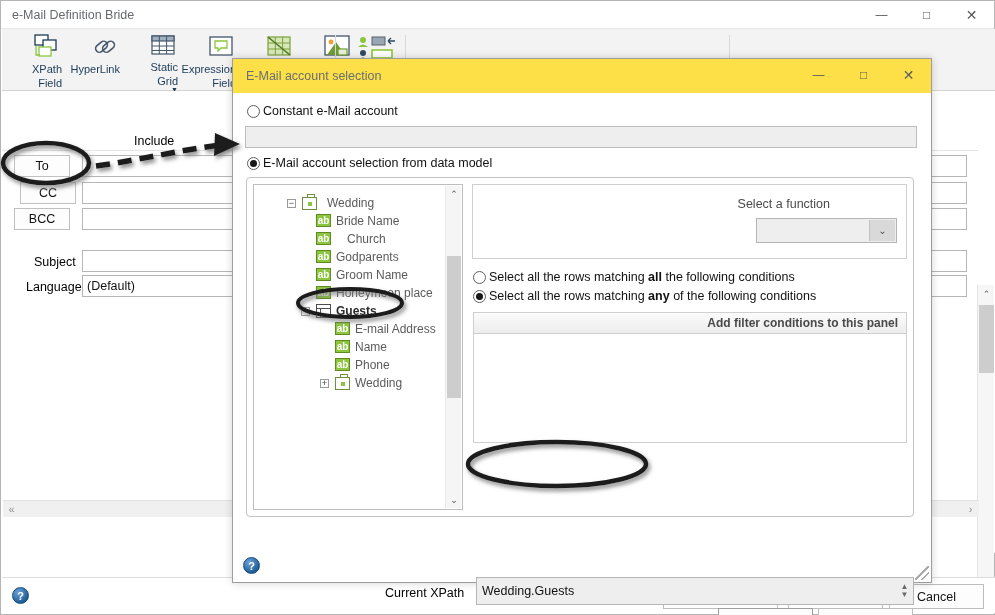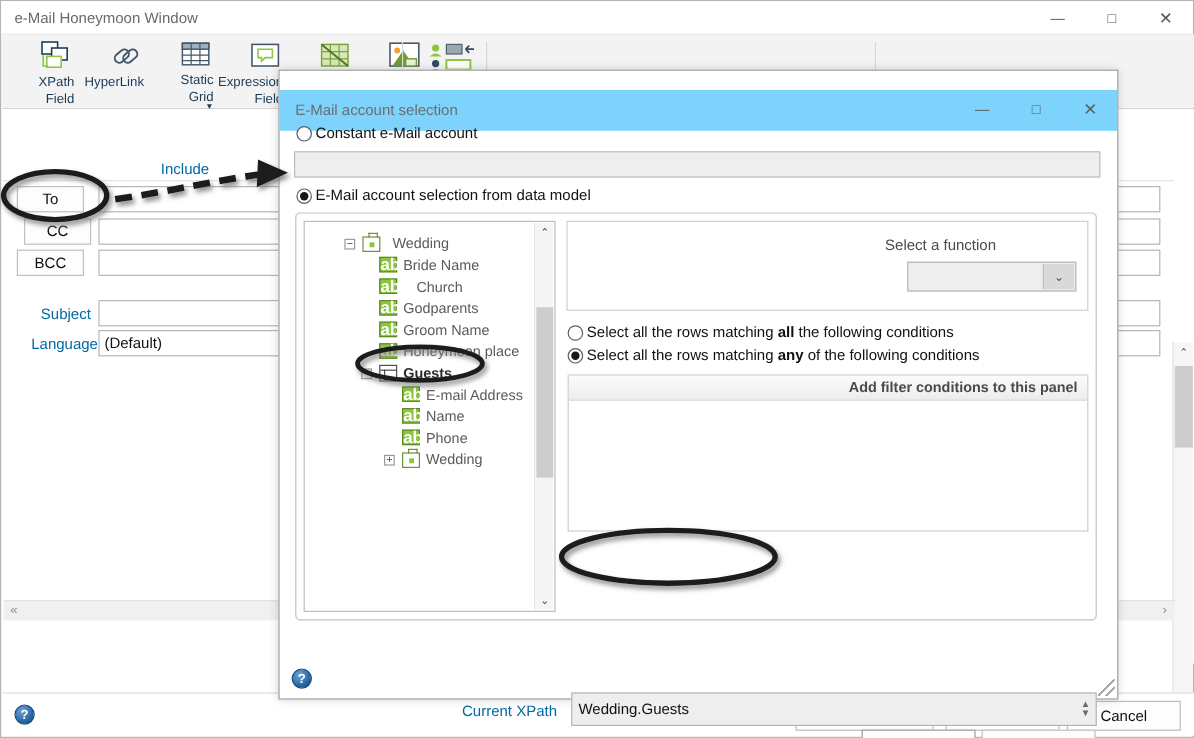--- a/index.html
+++ b/index.html
@@ -87,21 +87,21 @@
     width: 13px; height: 13px; background: #fff;
     border: 1px solid #6e6e6e;
   }
 
   
   .form-area {
     position: absolute; left: 1px; top: 90px;
     width: 993px; height: 462px;
     background: #ffffff;
   }
-  .lbl { position: absolute; font-size: 12.5px; color: #0369a1; }
+  .lbl { position: absolute; font-size: 12.5px; color: #000000; }
   .btn-flat {
     position: absolute;
     background: #fdfdfd; border: 1px solid #c0c0c0;
     font-size: 12.5px; color: #111;
     display: flex; align-items: center; justify-content: center;
   }
   .txt {
     position: absolute;
     background: #ffffff; border: 1px solid #b6b6b6;
     font-size: 12.5px; color: #111;
@@ -159,22 +159,22 @@
 
   
   .dlg {
     position: absolute; left: 232px; top: 58px;
     width: 700px; height: 525px;
     background: #ffffff;
     border: 1px solid #9d9d9d;
     box-shadow: 0 0 8px rgba(0,0,0,0.18);
   }
   .dlg-title {
-    position: absolute; left: 0; top: 16px; width: 698px; height: 34px;
-    background: #7dd3fc;
+    position: absolute; left: 0; top: 0; width: 698px; height: 34px;
+    background: #fde047;
   }
   .dlg-title-text {
     position: absolute; left: 13px; top: 10px;
     font-size: 12.5px; color: #6a6e72;
   }
   .dlg-btns { position: absolute; right: 0; top: 0; display: flex; }
   .dlg-btn {
     width: 45px; height: 32px;
     display: flex; align-items: center; justify-content: center;
     color: #5d5d5d;
@@ -216,21 +216,21 @@
   .tnode.bold { color: #2b2b2b; font-weight: bold; }
   .texp {
     width: 9px; height: 9px; border: 1px solid #9a9a9a; background: #fff;
     display: flex; align-items: center; justify-content: center;
     font-size: 9px; line-height: 7px; color: #444; margin-right: 3px;
     flex: 0 0 auto;
   }
   .ab-ico {
     width: 15px; height: 13px; background: #8cc63f;
     border: 1px solid #5f8b22; color: #ffffff;
-    font-size: 14px; font-weight: bold; line-height: 11px;
+    font-size: 10px; font-weight: bold; line-height: 11px;
     text-align: center; margin-right: 5px; flex: 0 0 auto;
   }
   .grid-ico {
     width: 15px; height: 14px; background: #fff; border: 1.5px solid #4d4d4d;
     margin-right: 5px; position: relative; flex: 0 0 auto;
   }
   .grid-ico::before {
     content:''; position:absolute; left:0; top:3px; width:100%;
     border-top: 1px solid #4d4d4d;
   }
@@ -307,21 +307,21 @@
   .anno-svg { position: absolute; left: 0; top: 0; pointer-events: none; }
 </style>
 </head>
 <body>
 
 <div id="root">
 
   <div class="win">
 
     <div class="win-title">
-      <div class="win-title-text">e-Mail Honeymoon Window</div>
+      <div class="win-title-text">e-Mail Definition Bride</div>
       <div class="win-btns">
         <div class="win-btn">—</div>
         <div class="win-btn">□</div>
         <div class="win-btn" style="font-size:14px;">✕</div>
       </div>
     </div>
 
     <div class="ribbon">
 
       <div class="rb-group" style="left:2px;">

